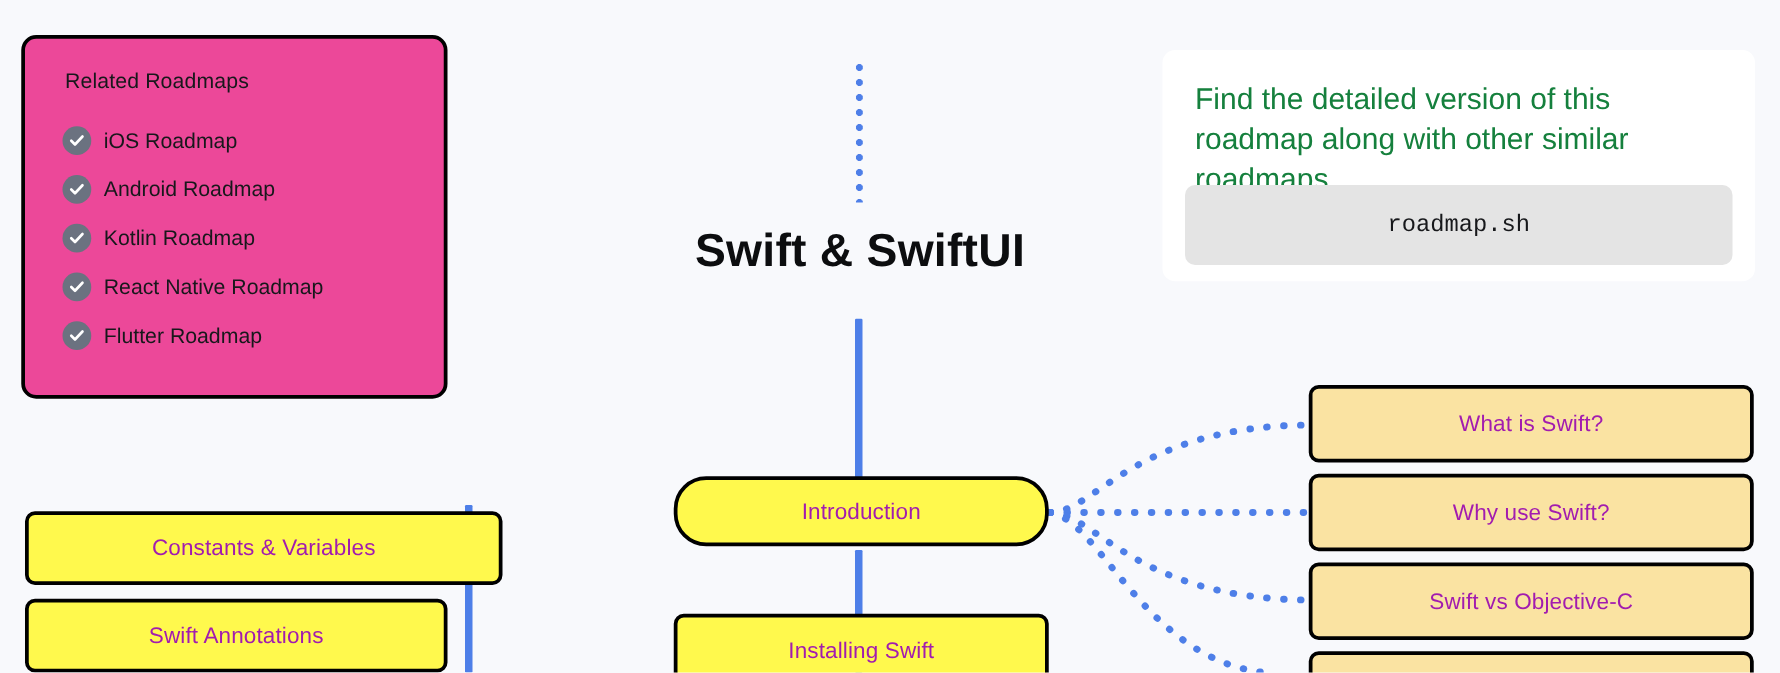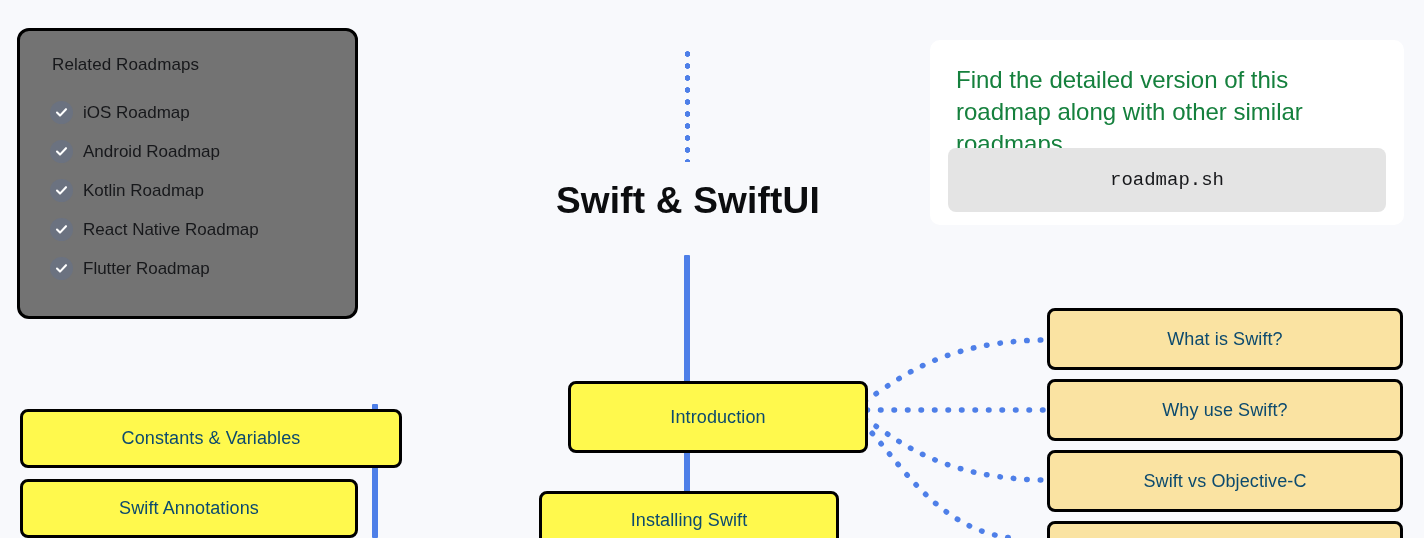--- a/index.html
+++ b/index.html
@@ -21,21 +21,21 @@
     overflow: hidden;
   }
 
   
   .related-card {
     position: absolute;
     left: 17px;
     top: 28px;
     width: 341px;
     height: 291px;
-    background: #737373;
+    background: #ec4899;
     border: 3px solid #000000;
     border-radius: 12px;
     box-sizing: border-box;
   }
   .related-title {
     position: absolute;
     left: 32px;
     top: 24px;
     font-size: 17px;
     color: #17181b;
@@ -161,21 +161,21 @@
   
   .node {
     position: absolute;
     border: 3px solid #000000;
     border-radius: 8px;
     box-sizing: border-box;
     display: flex;
     align-items: center;
     justify-content: center;
     font-size: 18px;
-    color: #0c4a6e;
+    color: #a21caf;
     letter-spacing: 0.1px;
     cursor: pointer;
     white-space: nowrap;
   }
   .node-primary   { background: #FFF94D; }
   .node-secondary { background: #FAE3A2; }
 </style>
 </head>
 <body>
 
@@ -244,21 +244,21 @@
   <div class="solid-line line-center-lower"></div>
   <div class="solid-line line-left-rail"></div>
 
   <svg class="fan-svg" viewBox="0 0 216 238" preserveAspectRatio="none">
     <path d="M4 110 C 40 110, 70 42, 208 40"></path>
     <path d="M4 110 L 208 110"></path>
     <path d="M4 110 C 40 110, 70 178, 208 180"></path>
     <path d="M4 110 C 44 116, 80 228, 176 238"></path>
   </svg>
 
-  <div class="node node-primary" style="left:568px; top:381px; width:300px; height:72px;">Introduction</div>
+  <div class="node node-primary" style="left:539px; top:381px; width:300px; height:56px;border-radius:26px;">Introduction</div>
   <div class="node node-primary" style="left:539px; top:451px; width:300px; height:59px;margin-top:40px;">Installing Swift</div>
 
   <div class="node node-primary" style="left:20px; top:409px; width:382px; height:59px;">Constants &amp; Variables</div>
   <div class="node node-primary" style="left:20px; top:479px; width:338px; height:59px;">Swift Annotations</div>
 
   <div class="node node-secondary" style="left:1047px; top:308px; width:356px; height:62px;">What is Swift?</div>
   <div class="node node-secondary" style="left:1047px; top:379px; width:356px; height:62px;">Why use Swift?</div>
   <div class="node node-secondary" style="left:1047px; top:450px; width:356px; height:62px;">Swift vs Objective-C</div>
   <div class="node node-secondary" style="left:1047px; top:521px; width:356px; height:62px;"></div>
 

